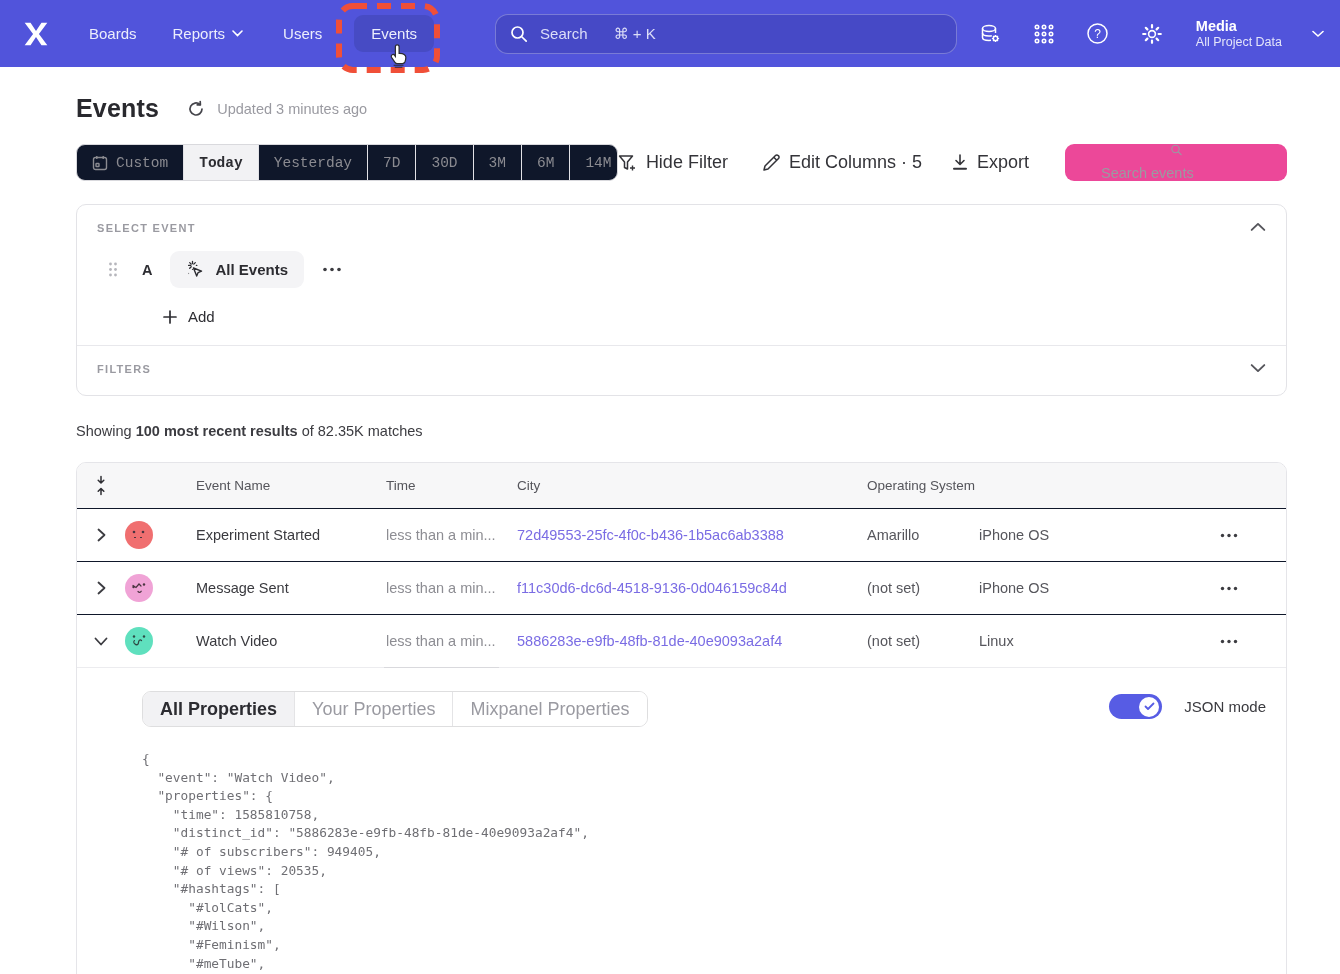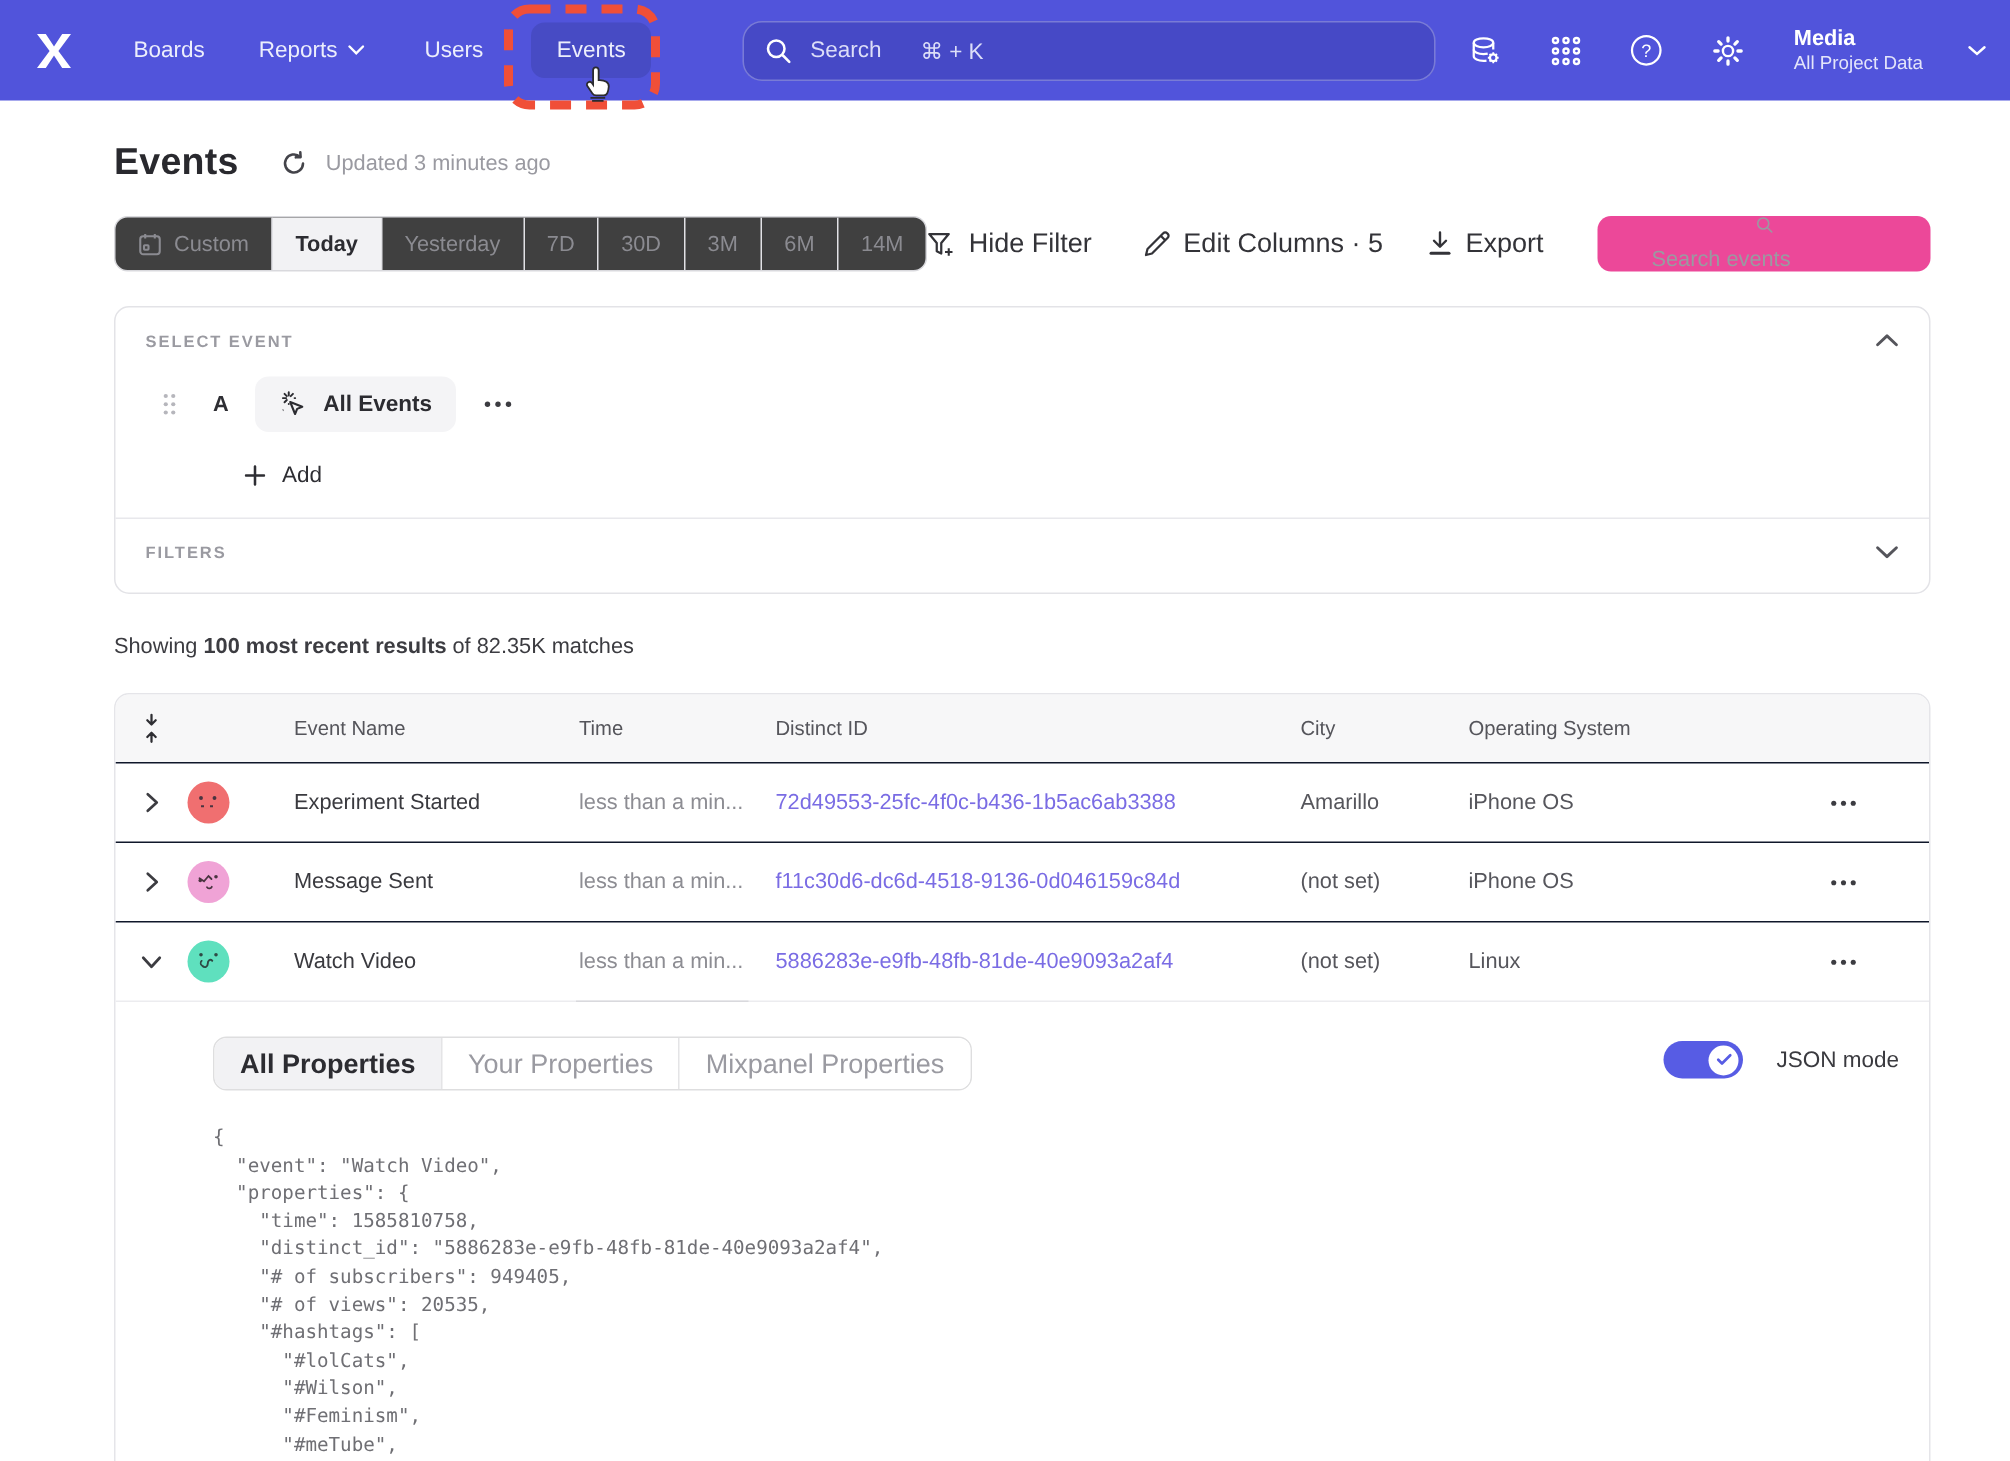--- a/index.html
+++ b/index.html
@@ -26,21 +26,21 @@
   .cursor-hand { position:absolute; left:387px; top:44px; width:22px; height:24px; pointer-events:none; }
 
   
   .content { margin-left:76px; width:1211px; }
   .title-row { margin-top:27px; display:flex; align-items:center; }
   .page-title { font-size:25px; font-weight:bold; color:#29292e; letter-spacing:.2px; }
   .refresh { margin-left:28px; width:18px; height:18px; color:#44444a; cursor:pointer; }
   .updated { margin-left:12px; font-size:14.5px; color:#9a9aa1; }
 
   .controls { margin-top:21px; display:flex; align-items:center; justify-content:space-between; }
-  .seg { display:flex; border:1px solid #d9d9dd; border-radius:9px; overflow:hidden; height:37px; background:#404040; }
+  .seg { display:flex; border:1px solid #d9d9dd; border-radius:9px; overflow:hidden; height:37px; background:#0f172a;font-family:Liberation Mono, monospace; }
   .seg-item { display:flex; align-items:center; gap:8px; padding:0 15px; font-size:14.5px; color:#8b8b91;
     border-left:1px solid #e2e2e6; cursor:pointer; white-space:nowrap; }
   .seg-item:first-child { border-left:none; }
   .seg-item.active { background:#f2f2f4; color:#2c2c31; font-weight:bold; }
   .right-tools { display:flex; align-items:center; }
   .tool-btn { display:flex; align-items:center; gap:9px; font-size:18px; color:#333338; cursor:pointer; white-space:nowrap; }
   .tool-gap1 { margin-left:34px; } .tool-gap2 { margin-left:30px; }
   .search-events { margin-left:36px; width:222px; height:37px; background:#ec4899; border-radius:9px;
     display:flex; align-items:center; padding:0 12px; gap:9px;flex-direction:column; }
   .search-events input { border:none; outline:none; background:transparent; font-size:14.5px; color:#3a3a3f; width:150px;
@@ -315,21 +315,20 @@
     <div class="tr thead">
       <div class="td-exp">
         <svg class="sort-icon" viewBox="0 0 14 22" fill="none" stroke="currentColor" stroke-width="1.5" stroke-linecap="round" stroke-linejoin="round">
           <path d="M7 1.5v6M4.2 5.2L7 8l2.8-2.8"></path>
           <path d="M7 20.5v-6M4.2 17.3L7 14.5l2.8 2.8" transform="translate(0 -1)"></path>
         </svg>
       </div>
       <div></div>
       <div>Event Name</div>
       <div>Time</div>
-      <div>Distinct ID</div>
       <div>City</div>
       <div>Operating System</div>
       <div></div>
     </div>
 
     <div class="tr trow">
       <div class="td-exp">
         <svg width="9" height="14" viewBox="0 0 9 14">
             <polyline points="1.5,1.5 7.5,7 1.5,12.5" fill="none" stroke="currentColor" stroke-width="1.8" stroke-linecap="round" stroke-linejoin="round"></polyline>
           </svg>

